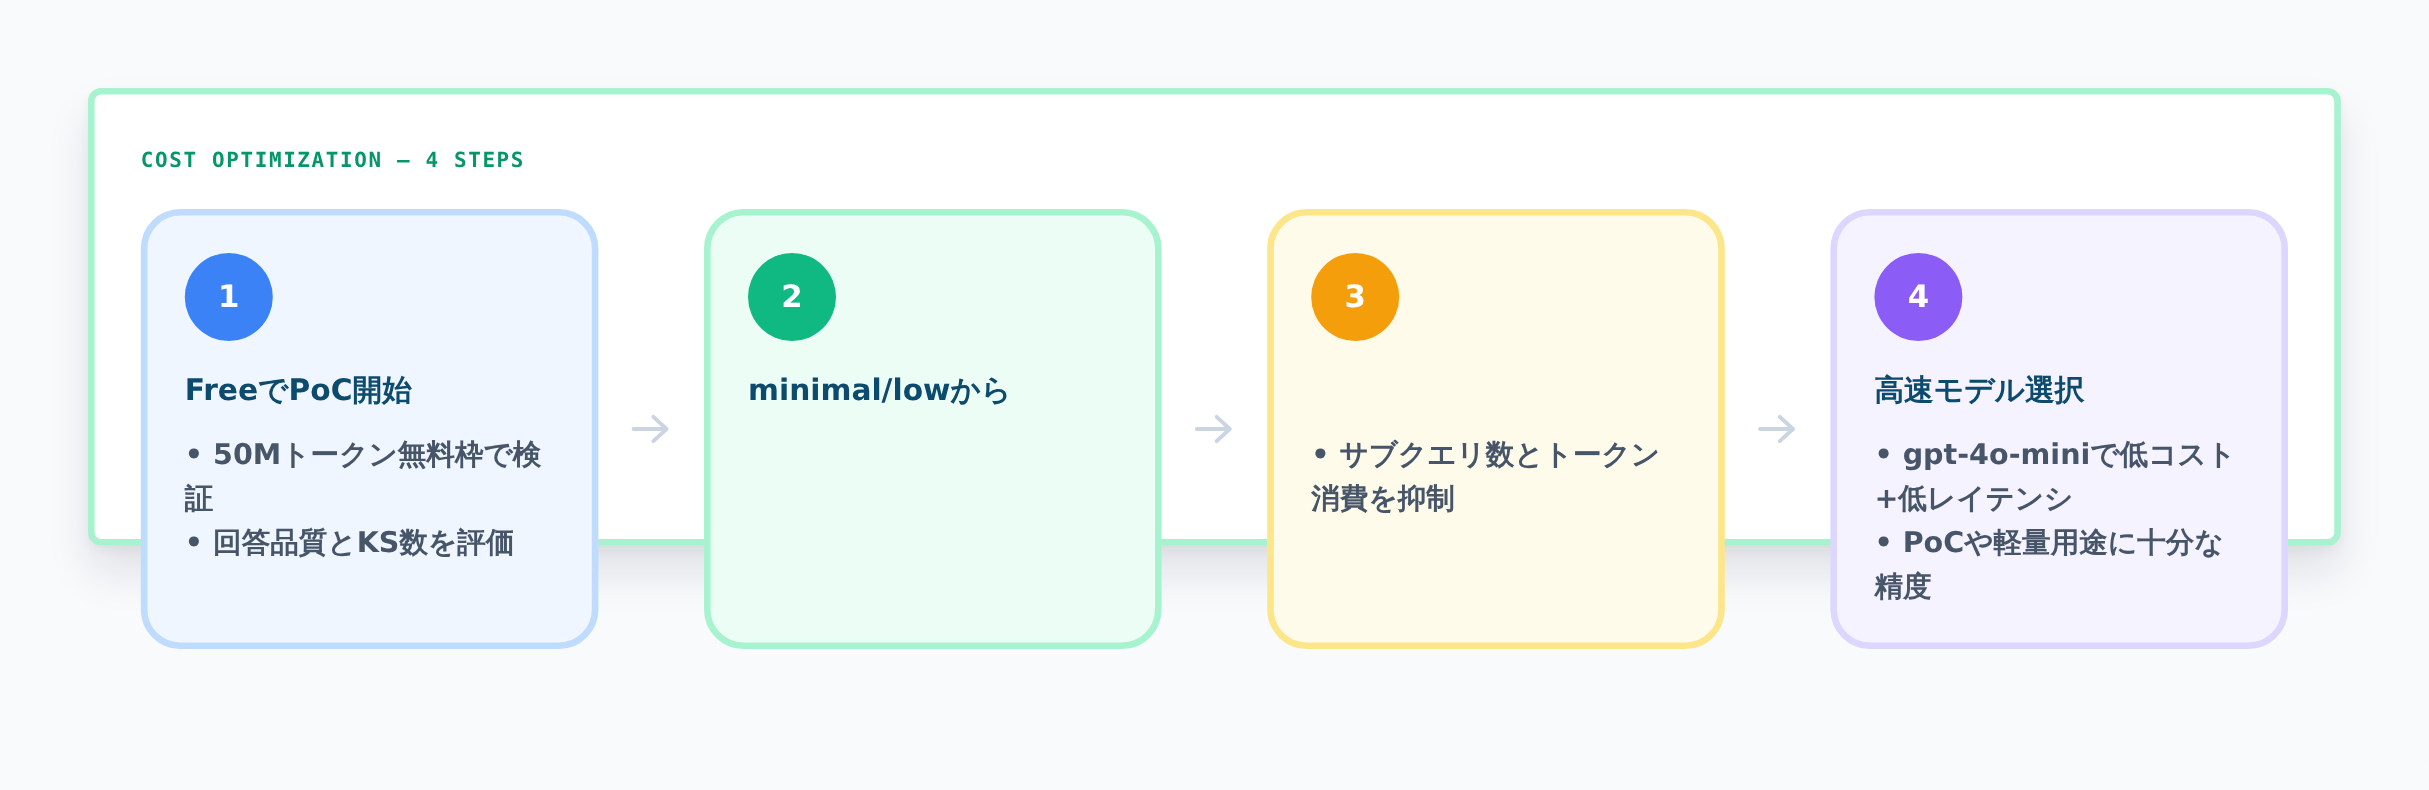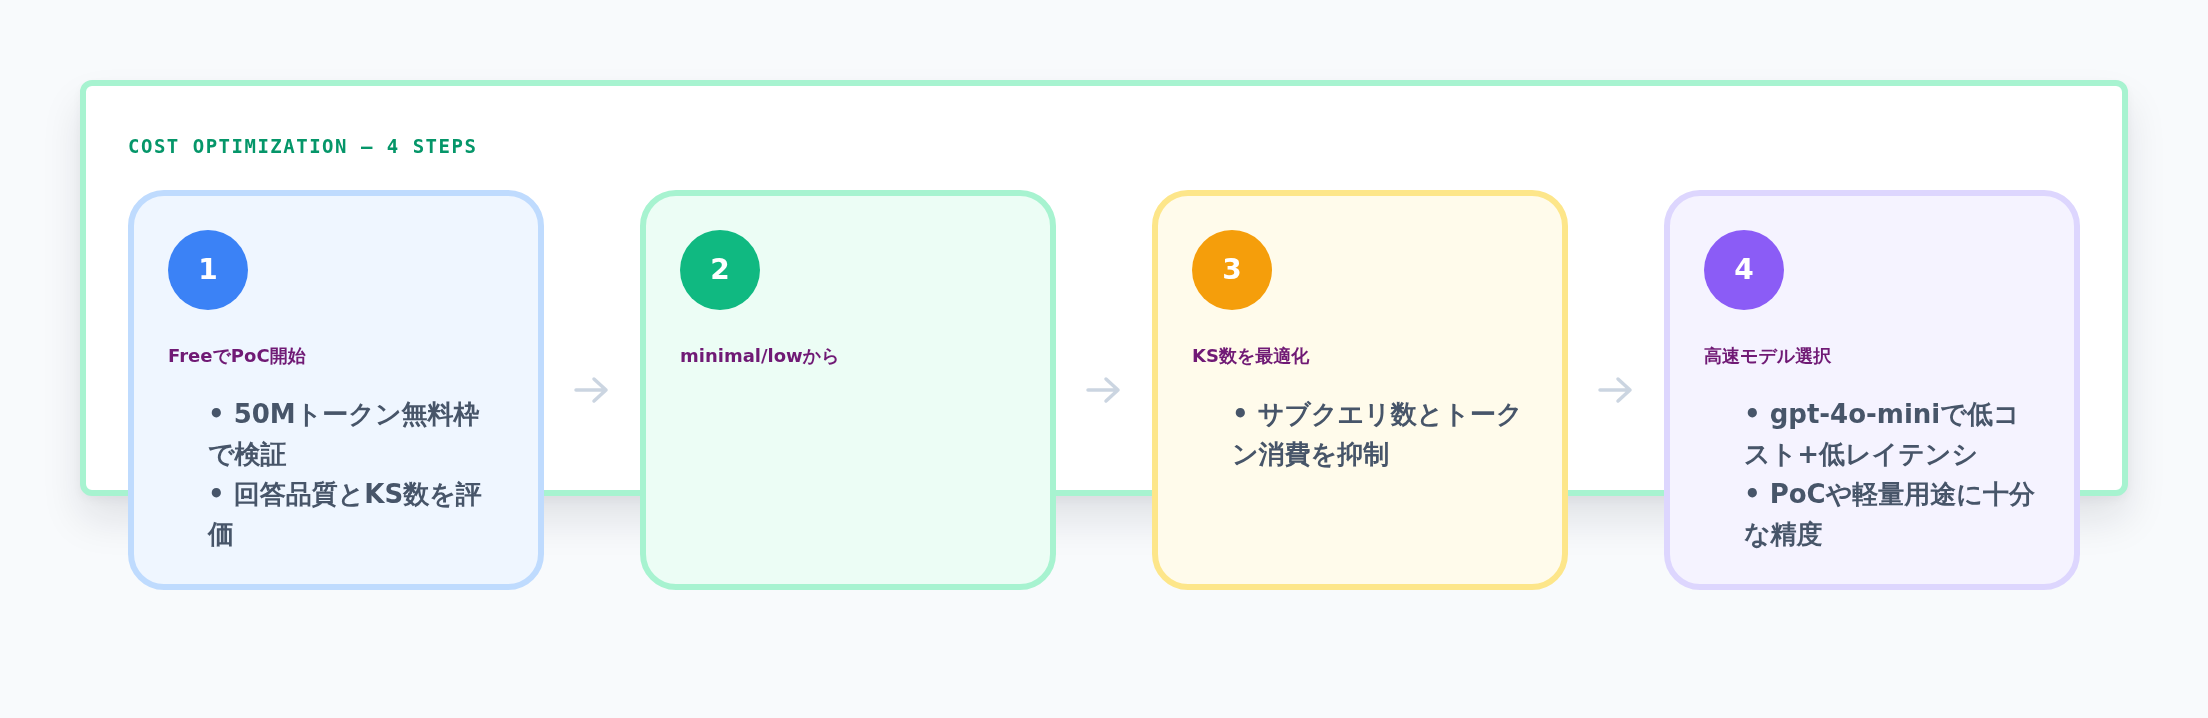--- a/index.html
+++ b/index.html
@@ -48,34 +48,33 @@
       font-weight: bold;
       font-size: 28px;
       line-height: 80px;
       text-align: center;
     }
     .card .title {
       position: absolute;
       left: 34px; top: 142px;
       right: 20px;
       font-weight: bold;
-      font-size: 18px;
+      font-size: 27px;
       line-height: 36px;
-      color: #701a75;
+      color: #0c4a6e;
       white-space: nowrap;
     }
     .card .body {
       position: absolute;
       left: 34px; top: 198px;
       right: 34px;
       font-weight: bold;
       font-size: 26px;
       line-height: 40px;
       color: #475569;
-      margin-left: 40px;
     }
     .card .body div { margin: 0; }
     .arrow {
       position: absolute;
       top: 288px;
       width: 40px; height: 32px;
     }
     .c1 { left: 42px;  background: #eff6ff; border-color: #bfdbfe; }
     .c2 { left: 554px; background: #ecfdf5; border-color: #a7f3d0; }
     .c3 { left: 1066px; background: #fffbeb; border-color: #fde68a; }
@@ -113,21 +112,20 @@
     <div class="body">
     </div>
   </div>
 
   <svg class="arrow a2" viewBox="0 0 40 32">
     <path d="M4 16 H34 M22 5 L34 16 L22 27" fill="none" stroke="#cbd5e1" stroke-width="3.5" stroke-linecap="round" stroke-linejoin="round"></path>
   </svg>
 
   <div class="card c3">
     <div class="num">3</div>
-    <div class="title">KS数を最適化</div>
     <div class="body">
       <div>• サブクエリ数とトークン消費を抑制</div>
     </div>
   </div>
 
   <svg class="arrow a3" viewBox="0 0 40 32">
     <path d="M4 16 H34 M22 5 L34 16 L22 27" fill="none" stroke="#cbd5e1" stroke-width="3.5" stroke-linecap="round" stroke-linejoin="round"></path>
   </svg>
 
   <div class="card c4">

